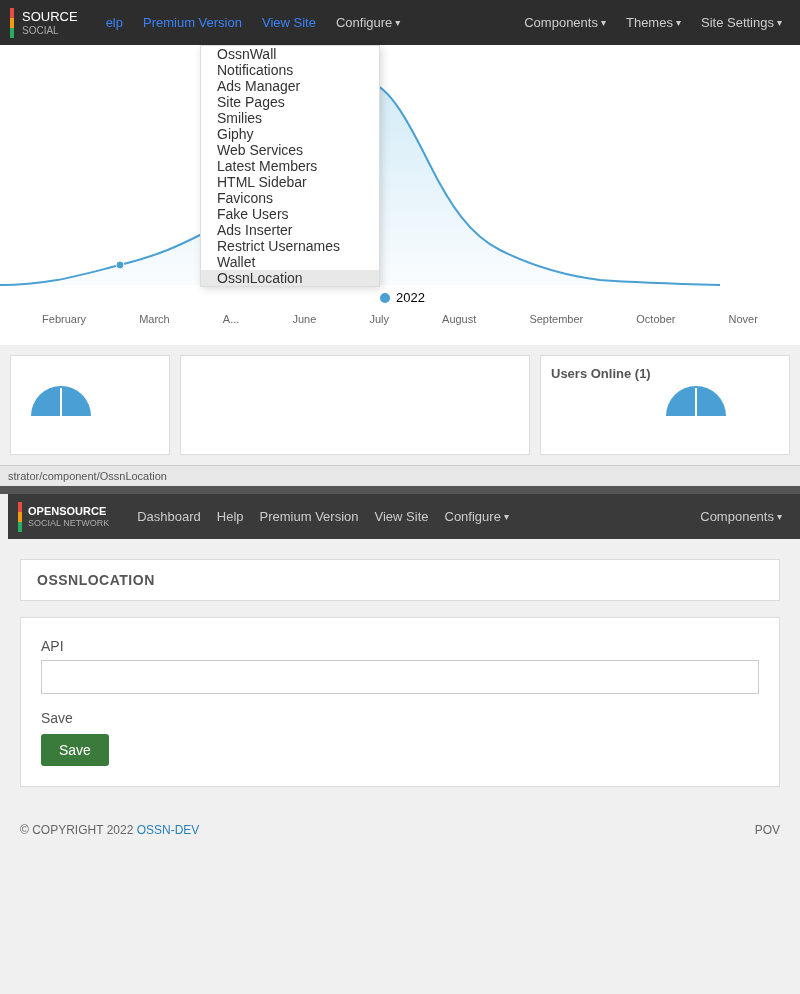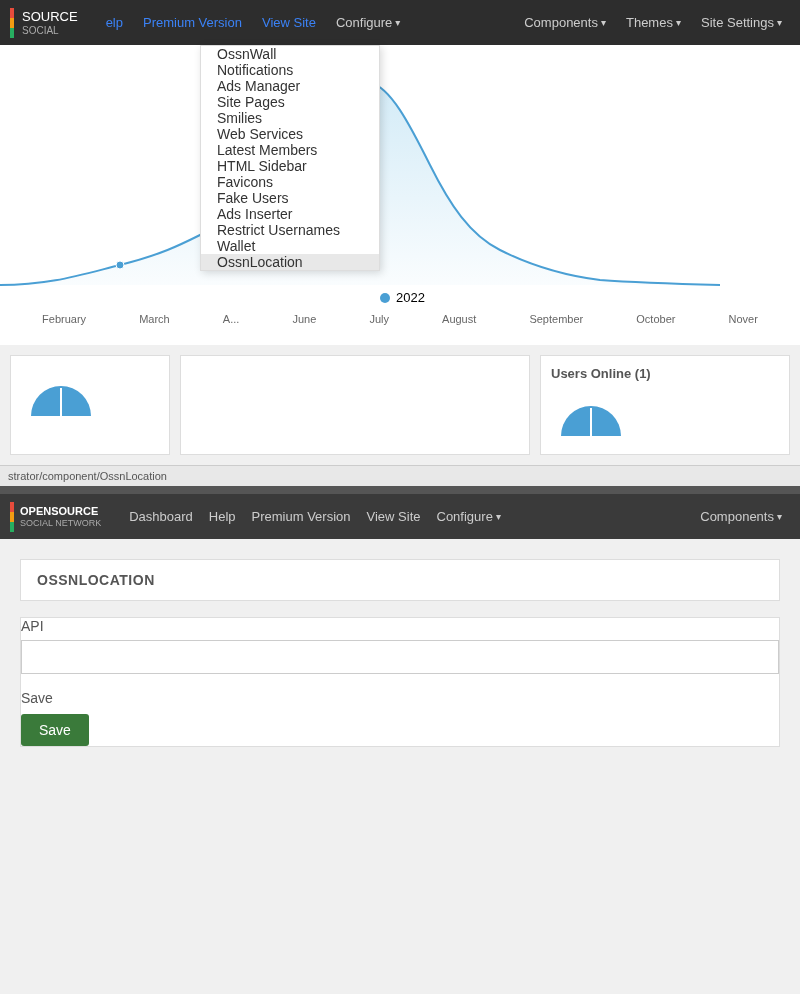--- a/index.html
+++ b/index.html
@@ -137,21 +137,20 @@
       gap: 0;
       background: #f0f0f0;
       padding: 10px;
       height: 120px;
     }
     .card {
       background: #fff;
       border: 1px solid #ddd;
       padding: 10px;
       display: flex;
-      flex-direction: column;
       gap: 5px;
     }
     .card-title {
       font-size: 13px;
       color: #555;
       font-weight: bold;
     }
     .card-chart {
       width: 80px;
       height: 60px;
@@ -181,20 +180,21 @@
     .bottom-section { width: 800px; background: #f0f0f0; }
 
     .navbar-bottom {
       background: #3a3a3a;
       color: #ccc;
       display: flex;
       align-items: center;
       padding: 0 10px;
       height: 45px;
       gap: 4px;
+      margin-left: 8px;
     }
     .bottom-brand {
       display: flex;
       align-items: center;
       margin-right: 16px;
     }
     .bottom-logo-bar {
       width: 4px;
       height: 30px;
       margin-right: 6px;
@@ -237,20 +237,21 @@
       margin-bottom: 16px;
       font-size: 14px;
       font-weight: bold;
       color: #555;
       letter-spacing: 0.5px;
     }
 
     .form-section {
       background: #fff;
       border: 1px solid #ddd;
+      padding: 20px;
     }
     .form-label {
       font-size: 14px;
       color: #555;
       margin-bottom: 6px;
       display: block;
     }
     .form-input {
       width: 100%;
       border: 1px solid #ccc;
@@ -321,20 +322,21 @@
       </span>
     </div>
   </div>
 
   <div class="dropdown-menu">
     <a class="dropdown-item">OssnWall</a>
     <a class="dropdown-item">Notifications</a>
     <a class="dropdown-item">Ads Manager</a>
     <a class="dropdown-item">Site Pages</a>
     <a class="dropdown-item">Smilies</a>
+    <a class="dropdown-item">Giphy</a>
     <a class="dropdown-item">Web Services</a>
     <a class="dropdown-item">Latest Members</a>
     <a class="dropdown-item">HTML Sidebar</a>
     <a class="dropdown-item">Favicons</a>
     <a class="dropdown-item">Fake Users</a>
     <a class="dropdown-item">Ads Inserter</a>
     <a class="dropdown-item">Restrict Usernames</a>
     <a class="dropdown-item">Wallet</a>
     <a class="dropdown-item highlighted">OssnLocation</a>
   </div>
@@ -439,13 +441,20 @@
 
     <div class="form-section">
       <label class="form-label">API</label>
       <input class="form-input" type="text" style="">
 
       <span class="save-label">Save</span>
       <button class="save-btn">Save</button>
     </div>
   </div>
 
+  <div class="footer">
+    <div>
+      <span>© COPYRIGHT 2022</span>
+      <a class="footer-link">OSSN-DEV</a>
+    </div>
+    <div class="footer-right">POV</div>
+  </div>
 </div>
 
 </body></html>

